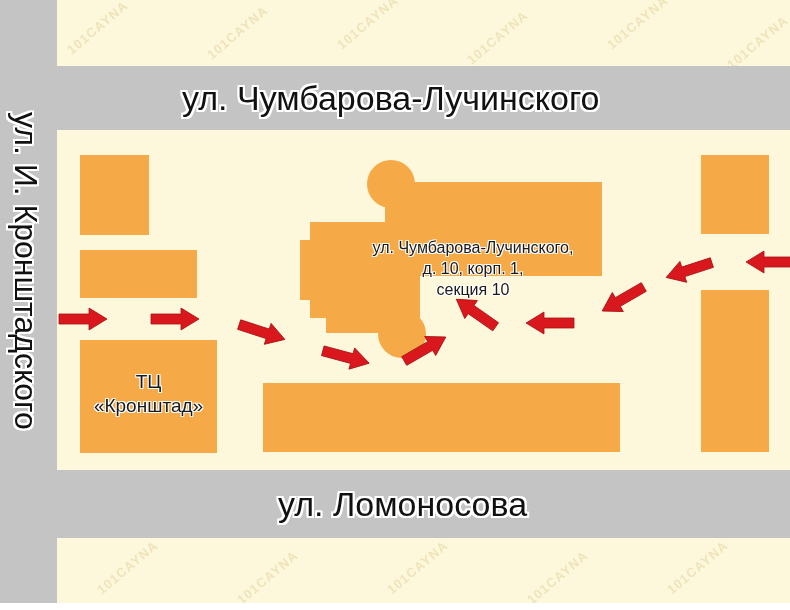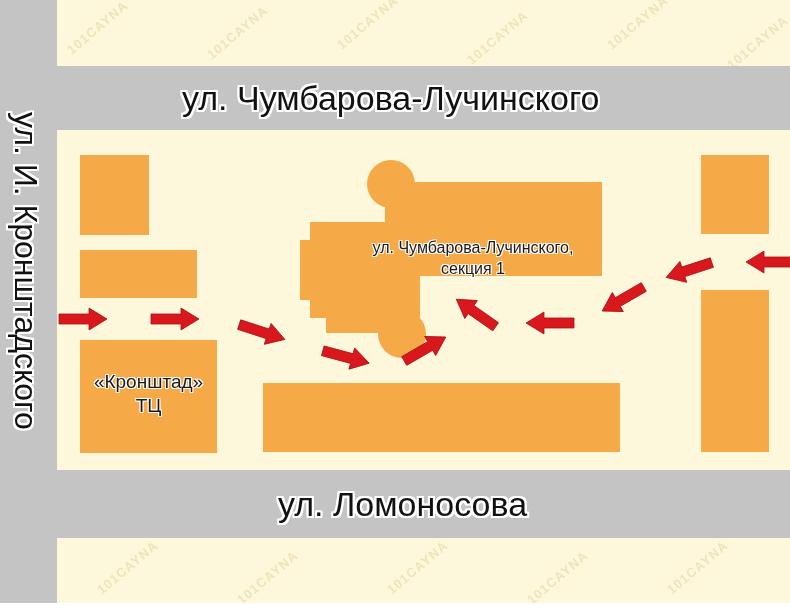--- a/index.html
+++ b/index.html
@@ -43,40 +43,41 @@
   <div class="road" style="left:57px;top:470px;width:733px;height:68px;"></div>
 
   <div class="road-label" style="left:278px;top:484px;font-size:34px;line-height:40px;">ул. Ломоносова</div>
   <div class="road-label" style="left:182px;top:78px;font-size:34px;line-height:40px;">ул. Чумбарова-Лучинского</div>
   <div class="road-label" style="left:44px;top:112px;font-size:32px;line-height:36px;transform-origin:0 0;transform:rotate(90deg);">ул. И. Кронштадского</div>
 
   <div class="bld" style="left:80px;top:155px;width:69px;height:80px;"></div>
   <div class="bld" style="left:80px;top:250px;width:117px;height:48px;"></div>
   <div class="bld" style="left:80px;top:340px;width:137px;height:113px;"></div>
   <div class="bld-label" style="left:70px;top:370px;width:157px;font-size:19px;line-height:24px;">
+    <div>ТЦ</div>
     <div>«Кронштад»</div>
-    <div>ТЦ</div>
   </div>
 
   <div class="bld" style="left:263px;top:383px;width:357px;height:69px;"></div>
 
   <div class="bld" style="left:701px;top:155px;width:68px;height:79px;"></div>
   <div class="bld" style="left:701px;top:290px;width:68px;height:162px;"></div>
 
   <div>
     <div class="bld" style="left:367px;top:160px;width:48px;height:48px;border-radius:50%;"></div>
     <div class="bld" style="left:385px;top:182px;width:217px;height:94px;"></div>
     <div class="bld" style="left:310px;top:222px;width:110px;height:96px;"></div>
     <div class="bld" style="left:300px;top:240px;width:20px;height:60px;"></div>
     <div class="bld" style="left:326px;top:290px;width:90px;height:43px;"></div>
     <div class="bld" style="left:378px;top:310px;width:48px;height:48px;border-radius:50%;"></div>
   </div>
   <div class="bld-label" style="left:330px;top:203px;width:286px;margin-top:34px;">
     <div>ул. Чумбарова-Лучинского,</div>
-    <div>секция 1</div>
+    <div>д. 10, корп. 1,</div>
+    <div>секция 10</div>
   </div>
 
   <svg class="arrows" width="790" height="603" viewBox="0 0 790 603">
     <defs>
       <path id="arr" d="M-24,-5 L6,-5 L6,-11 L24,0 L6,11 L6,5 L-24,5 Z" fill="#D9181E" stroke="#A80F14" stroke-width="0.8"></path>
     </defs>
     <use href="#arr" transform="translate(83,319) rotate(0)"></use>
     <use href="#arr" transform="translate(175,319) rotate(0)"></use>
     <use href="#arr" transform="translate(262,332) rotate(18)"></use>
     <use href="#arr" transform="translate(346,357) rotate(15)"></use>

